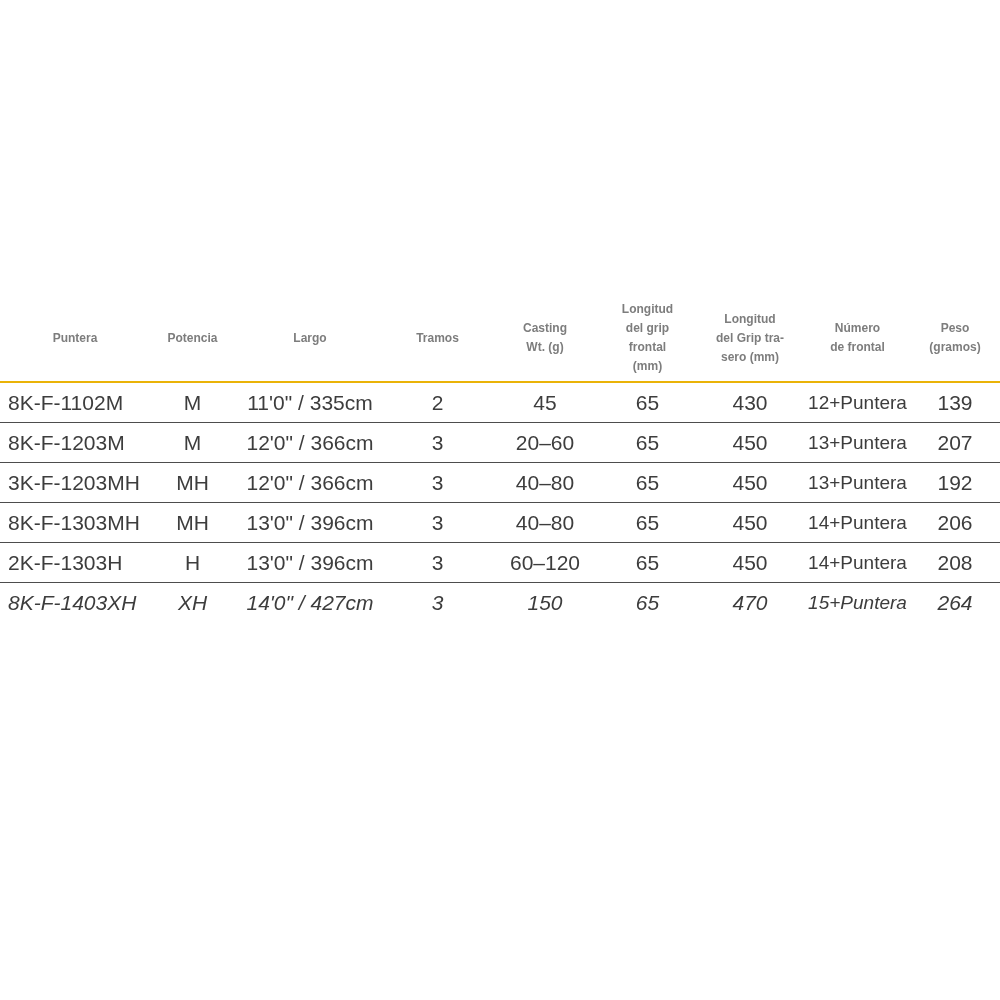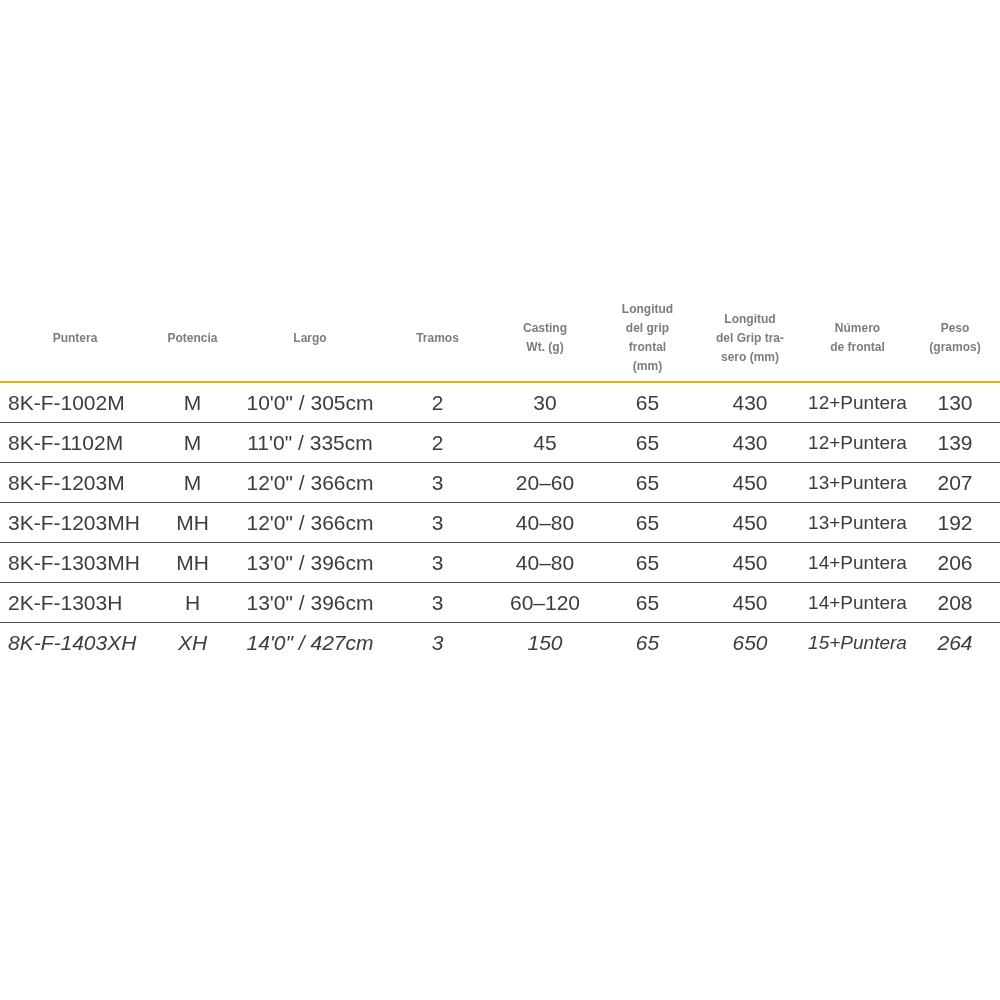--- a/index.html
+++ b/index.html
@@ -95,31 +95,20 @@
 del Grip tra-
 sero (mm)</th>
         <th>Número
 de frontal</th>
         <th>Peso
 (gramos)</th>
       </tr>
     </thead>
     <tbody id="spec-tbody">
         <tr>
-          <td class="col-model">8K-F-1002M</td>
-          <td class="col-potencia">M</td>
-          <td class="col-largo">10'0" / 305cm</td>
-          <td class="col-tramos">2</td>
-          <td class="col-casting">30</td>
-          <td class="col-frontal">65</td>
-          <td class="col-trasero">430</td>
-          <td class="col-anillas">12+Puntera</td>
-          <td class="col-peso">130</td>
-        </tr>
-        <tr>
           <td class="col-model">8K-F-1102M</td>
           <td class="col-potencia">M</td>
           <td class="col-largo">11'0" / 335cm</td>
           <td class="col-tramos">2</td>
           <td class="col-casting">45</td>
           <td class="col-frontal">65</td>
           <td class="col-trasero">430</td>
           <td class="col-anillas">12+Puntera</td>
           <td class="col-peso">139</td>
         </tr>
@@ -167,19 +156,19 @@
           <td class="col-anillas">14+Puntera</td>
           <td class="col-peso">208</td>
         </tr>
         <tr>
           <td class="col-model">8K-F-1403XH</td>
           <td class="col-potencia">XH</td>
           <td class="col-largo">14'0" / 427cm</td>
           <td class="col-tramos">3</td>
           <td class="col-casting">150</td>
           <td class="col-frontal">65</td>
-          <td class="col-trasero">650</td>
+          <td class="col-trasero">470</td>
           <td class="col-anillas">15+Puntera</td>
           <td class="col-peso">264</td>
         </tr>
       </tbody>
   </table>
 </div>
 
 </body></html>

